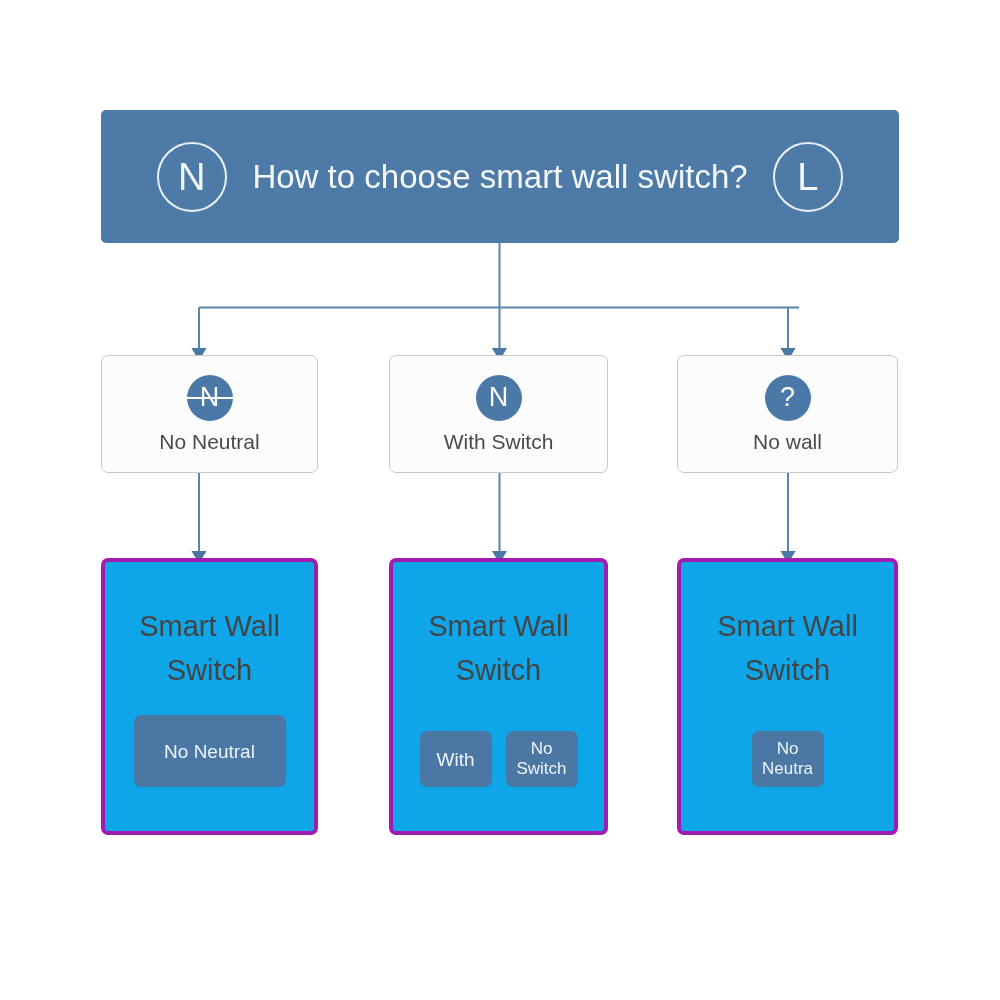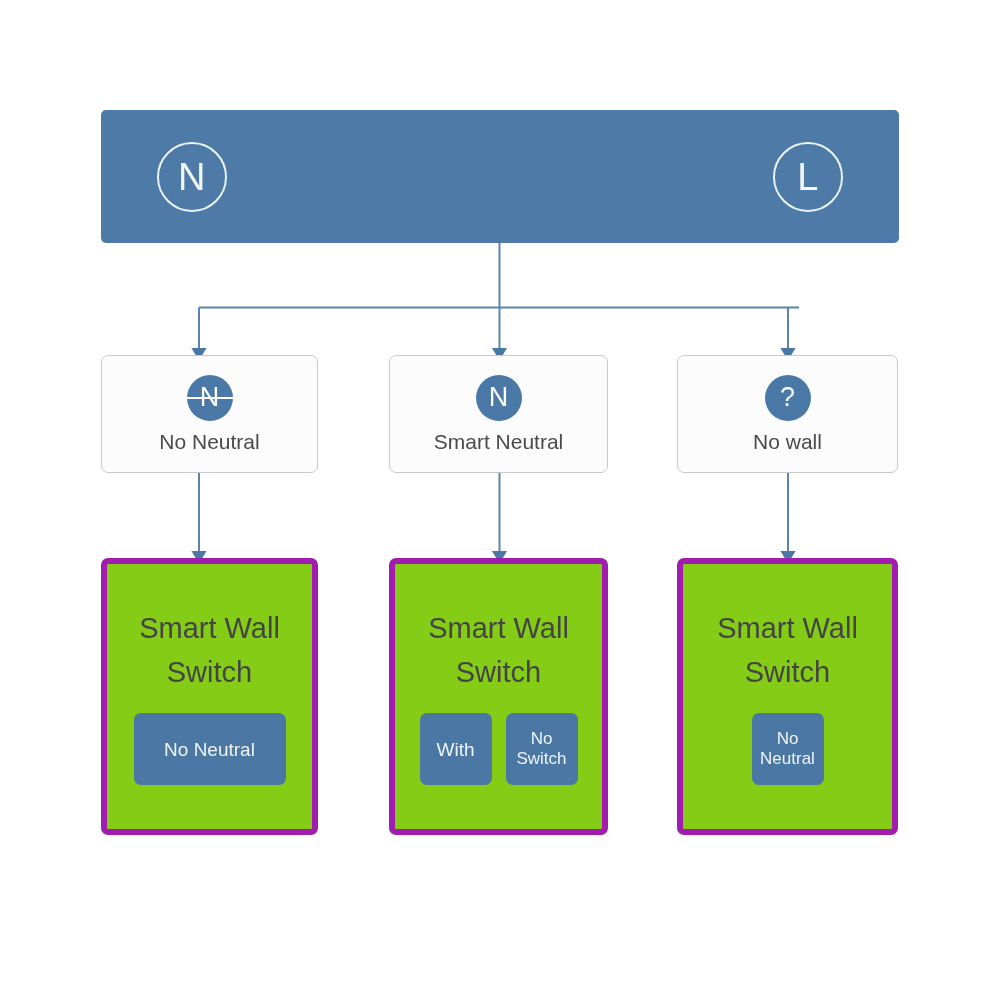--- a/index.html
+++ b/index.html
@@ -106,22 +106,22 @@
   .option-label {
     color: #4a4a4a;
     font-size: 21px;
     line-height: 24px;
     text-align: center;
   }
 
   
   .product-card {
     position: absolute;
-    background: #84cc16;
-    border: 6px solid #a21caf;
+    background: #0ea5e9;
+    border: 4px solid #a21caf;
     border-radius: 7px;
     box-sizing: border-box;
     display: flex;
     flex-direction: column;
     align-items: center;
   }
   .product-title {
     color: #444444;
     font-size: 29px;
     line-height: 44px;
@@ -154,21 +154,21 @@
     font-family: inherit;
   }
   .pbtn.wide {
     width: 152px;
     height: 72px;
     font-size: 19px;
     line-height: 23px;
   }
   .pbtn.square {
     width: 72px;
-    height: 72px;
+    height: 56px;
     font-size: 17px;
     line-height: 20px;
   }
   .pbtn.square.single {
     font-size: 19px;
     line-height: 23px;
   }
   .pbtn .btn-line { display: block; }
 </style>
 </head>
@@ -193,38 +193,39 @@
 
     <path d="M199,473 L199,553" stroke="#5a84ad" stroke-width="2" fill="none" marker-end="url(#arrowhead)"></path>
     <path d="M499.5,473 L499.5,553" stroke="#5a84ad" stroke-width="2" fill="none" marker-end="url(#arrowhead)"></path>
     <path d="M788,473 L788,553" stroke="#5a84ad" stroke-width="2" fill="none" marker-end="url(#arrowhead)"></path>
   </svg>
 
   <div class="header-banner">
     <div class="hdr-circle">
       <span>N</span>
     </div>
+    <div class="header-title">How to choose smart wall switch?</div>
     <div class="hdr-circle">
       <span>L</span>
     </div>
   </div>
 
   <div class="option-box" style="left:101px; top:355px; width:217px; height:118px;">
     <div class="option-icon">
       <span>N</span>
       <span class="strike"></span>
     </div>
     <div class="option-label">No Neutral</div>
   </div>
 
   <div class="option-box" style="left:389px; top:355px; width:219px; height:118px;">
     <div class="option-icon">
       <span>N</span>
     </div>
-    <div class="option-label">Smart Neutral</div>
+    <div class="option-label">With Switch</div>
   </div>
 
   <div class="option-box" style="left:677px; top:355px; width:221px; height:118px;">
     <div class="option-icon">
       <span>?</span>
     </div>
     <div class="option-label">No wall</div>
   </div>
 
   <div class="product-card" style="left:101px; top:558px; width:217px; height:277px;">
@@ -259,19 +260,19 @@
 
   <div class="product-card" style="left:677px; top:558px; width:221px; height:277px;">
     <div class="product-title">
       <span class="btn-line">Smart Wall</span>
       <span class="btn-line">Switch</span>
     </div>
     <div class="product-buttons">
       <div class="pbtn square">
         <span>
           <span class="btn-line">No</span>
-          <span class="btn-line">Neutral</span>
+          <span class="btn-line">Neutra</span>
         </span>
       </div>
     </div>
   </div>
 
 </div>
 
 </body></html>

